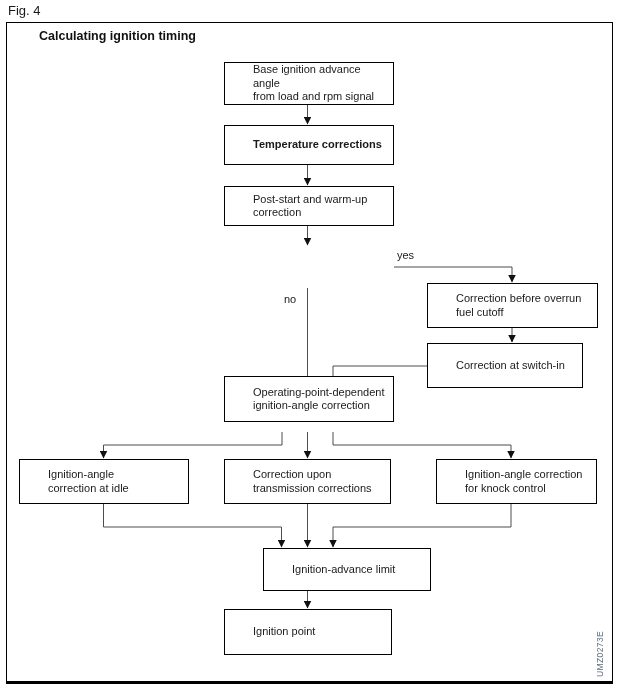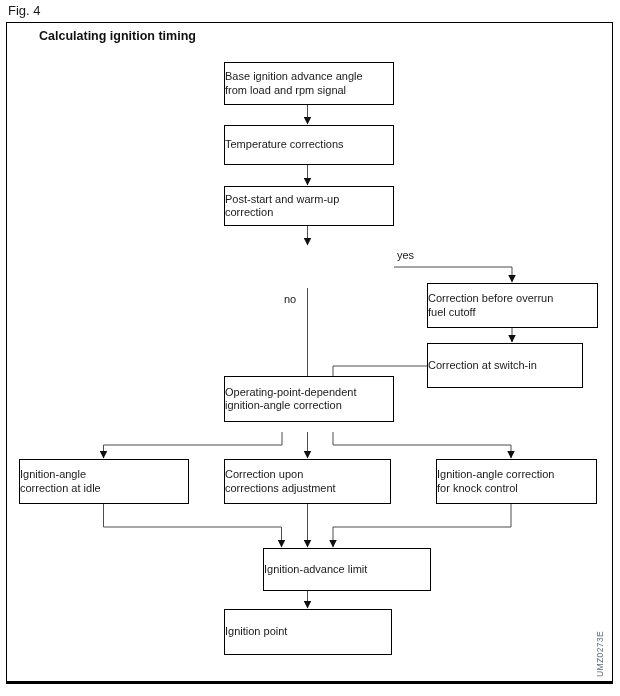--- a/index.html
+++ b/index.html
@@ -48,21 +48,21 @@
     width: 620px;
     height: 696px;
     pointer-events: none;
   }
   .node {
     position: absolute;
     border: 1.5px solid #000;
     background: #ffffff;
     display: flex;
     align-items: center;
-    padding-left: 0;
+    padding-left: 28px;
     padding-right: 4px;
     font-size: 11px;
     line-height: 13.5px;
     white-space: pre-line;
     color: #1a1a1a;
   }
   .edge-label {
     position: absolute;
     font-size: 11px;
     color: #1a1a1a;
@@ -113,32 +113,32 @@
       <path marker-end="url(#arrow)" d="M333 432 V445 H511 V458"></path>
       <path marker-end="url(#arrow)" d="M103.5 504 V527 H281.5 V547"></path>
       <path marker-end="url(#arrow)" d="M307.5 504 V547"></path>
       <path marker-end="url(#arrow)" d="M511 504 V527 H333 V547"></path>
       <path marker-end="url(#arrow)" d="M307.5 591 V608"></path>
     </g>
   </svg>
 
   <div class="node" style="left:224px; top:62px;  width:170px; height:43px;">Base ignition advance angle
 from load and rpm signal</div>
-  <div class="node" style="left:224px; top:125px; width:170px; height:40px;">Temperature corrections</div>
+  <div class="node" style="left:224px; top:125px; width:170px; height:40px;font-weight:bold;">Temperature corrections</div>
   <div class="node" style="left:224px; top:186px; width:170px; height:40px;">Post-start and warm-up
 correction</div>
   <div class="node" style="left:427px; top:283px; width:171px; height:45px;">Correction before overrun
 fuel cutoff</div>
   <div class="node" style="left:427px; top:343px; width:156px; height:45px;">Correction at switch-in</div>
   <div class="node" style="left:224px; top:376px; width:170px; height:46px;">Operating-point-dependent
 ignition-angle correction</div>
   <div class="node" style="left:19px;  top:459px; width:170px; height:45px;">Ignition-angle
 correction at idle</div>
   <div class="node" style="left:224px; top:459px; width:167px; height:45px;">Correction upon
-corrections adjustment</div>
+transmission corrections</div>
   <div class="node" style="left:436px; top:459px; width:161px; height:45px;">Ignition-angle correction
 for knock control</div>
   <div class="node" style="left:224px; top:548px; width:168px; height:43px;margin-left:39px;">Ignition-advance limit</div>
   <div class="node" style="left:224px; top:609px; width:168px; height:46px;">Ignition point</div>
 
   <div class="edge-label" style="left:397px; top:249px;">yes</div>
   <div class="edge-label" style="left:284px; top:293px;">no</div>
 
   <div class="watermark">UMZ0273E</div>
 

